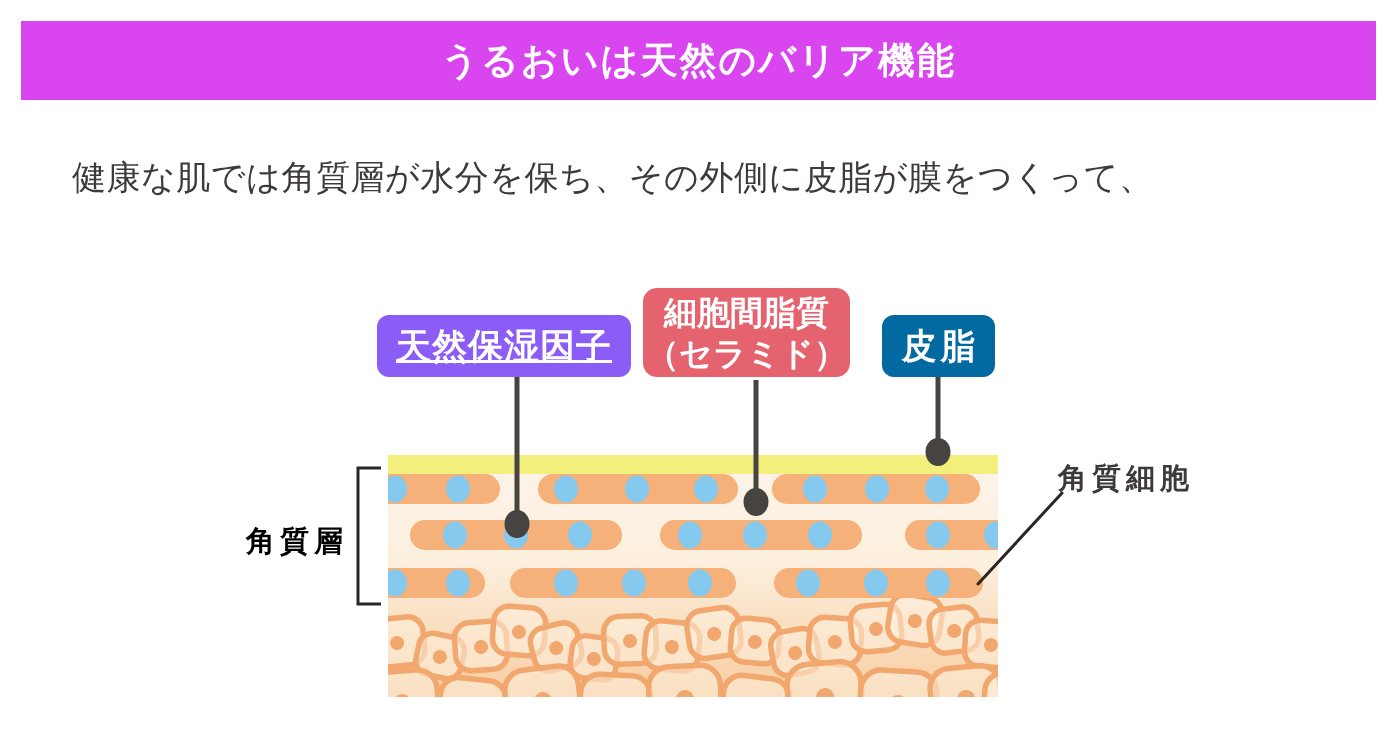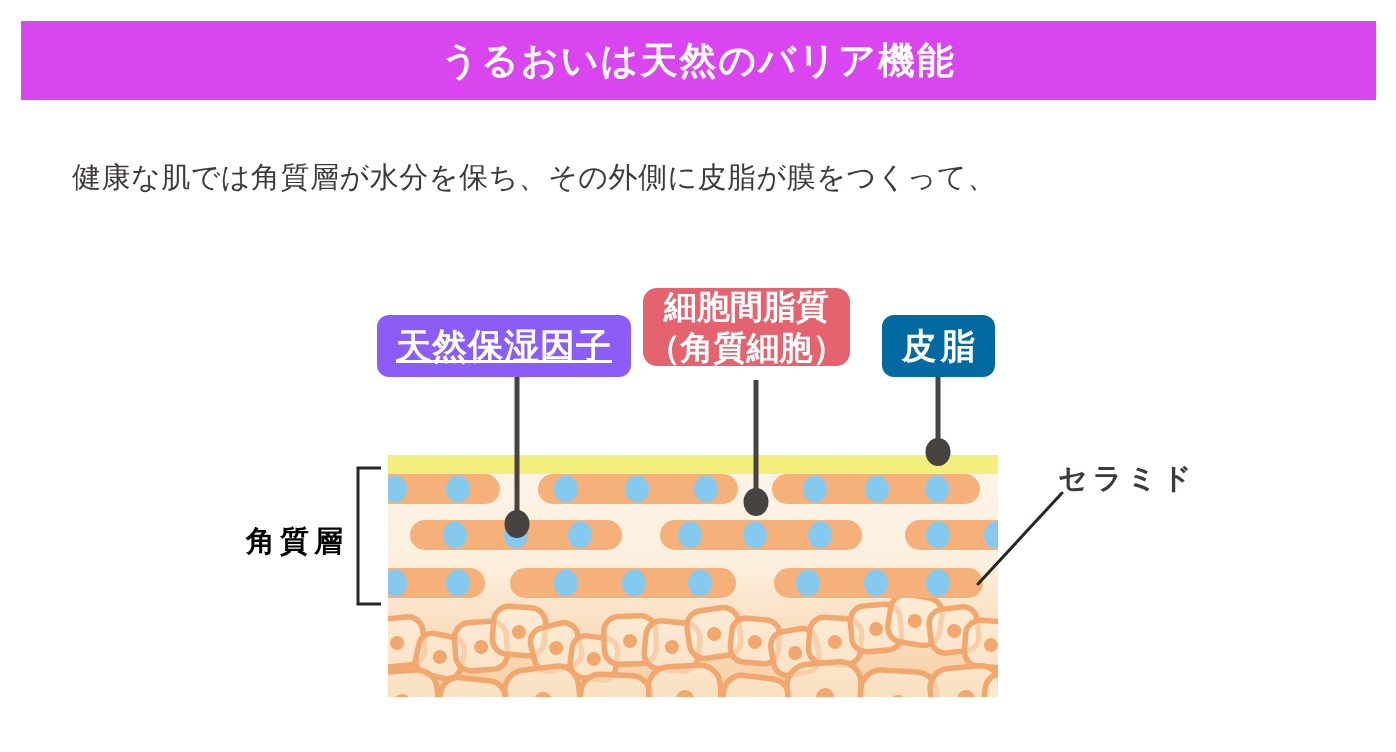--- a/index.html
+++ b/index.html
@@ -9,28 +9,28 @@
   }
   .header{
     position:absolute;left:21px;top:21px;width:1355px;height:79px;
     display:flex;align-items:center;justify-content:center;
   }
   .header h1{
     margin:0;font-size:37px;font-weight:700;letter-spacing:2px;line-height:1;
   }
   .intro{
     position:absolute;left:72px;top:152px;margin:0;
-    font-size:29px;line-height:50px;letter-spacing:0.5px;font-weight:400;
+    font-size:34px;line-height:50px;letter-spacing:0.5px;font-weight:400;
   }
   .badge{
     position:absolute;z-index:3;display:flex;align-items:center;justify-content:center;
     color:#ffffff;font-weight:700;text-align:center;
   }
   .badge-nmf{left:377px;top:315px;width:254px;height:62px;border-radius:12px;font-size:35px;letter-spacing:1px;}
-  .badge-lipid{left:643px;top:288px;width:207px;height:78px;border-radius:14px;font-size:33px;line-height:41px;letter-spacing:0px;}
+  .badge-lipid{left:643px;top:288px;width:207px;height:89px;border-radius:14px;font-size:33px;line-height:41px;letter-spacing:0px;}
   .badge-sebum{left:882px;top:315px;width:113px;height:62px;border-radius:12px;font-size:35px;letter-spacing:4px;text-indent:4px;}
   .side-label{
     position:absolute;z-index:3;font-size:29px;font-weight:600;letter-spacing:5px;white-space:nowrap;
   }
   .label-stratum{left:246px;top:522px;}
   .label-corneocyte{left:1058px;top:459px;}
   #skin-svg{position:absolute;left:0;top:0;z-index:1;}
 </style>
 </head>
 <body>
@@ -220,23 +220,23 @@
         <ellipse cx="938" cy="452" rx="12.5" ry="14" fill="#474340"></ellipse>
       </g>
     </svg>
 
   <div class="badge badge-nmf" style="background: #8b5cf6; color: rgb(255, 255, 255); text-decoration: underline;">
     <span>天然保湿因子</span>
   </div>
   <div class="badge badge-lipid" style="background: rgb(229, 98, 111); color: rgb(255, 255, 255);">
     <span>
       <span>細胞間脂質</span><br>
-      <span>（角質細胞）</span>
+      <span>（セラミド）</span>
     </span>
   </div>
   <div class="badge badge-sebum" style="background: #0369a1; color: rgb(255, 255, 255);">
     <span>皮脂</span>
   </div>
 
   <div class="side-label label-stratum" style="color: #000000;">角質層</div>
-  <div class="side-label label-corneocyte" style="color: rgb(62, 58, 57);">セラミド</div>
+  <div class="side-label label-corneocyte" style="color: rgb(62, 58, 57);">角質細胞</div>
 
 </div>
 
 </body></html>

